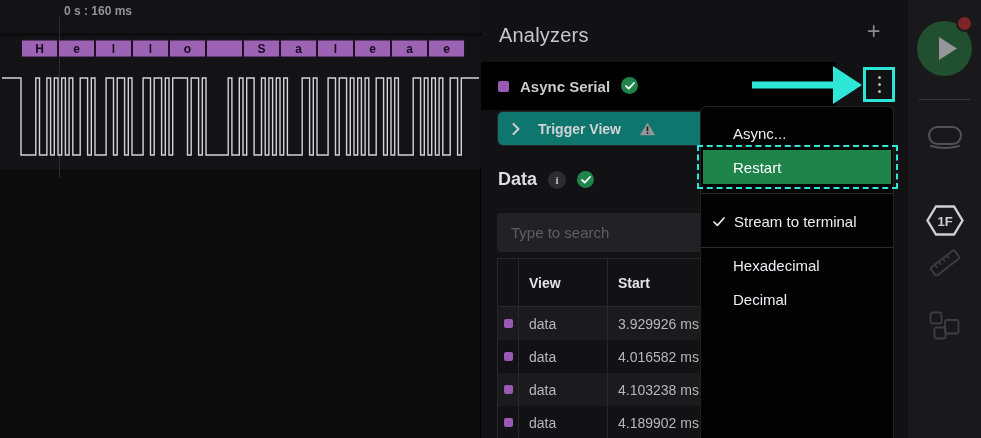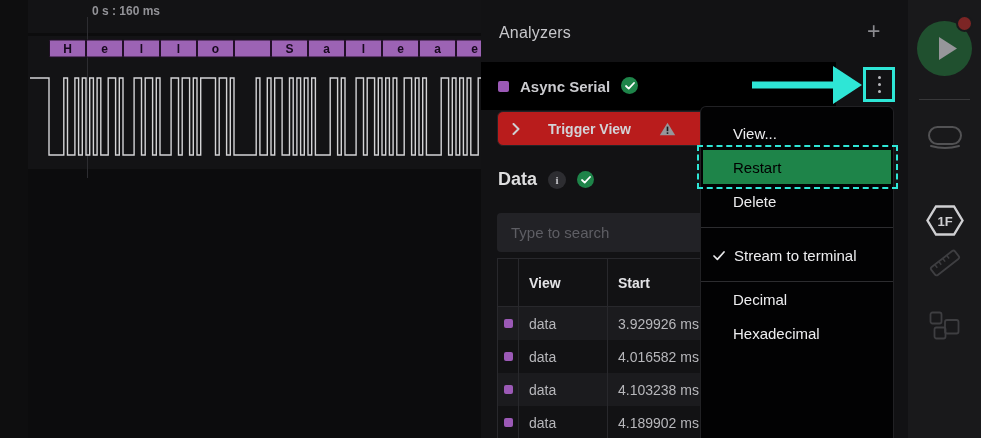--- a/index.html
+++ b/index.html
@@ -4,45 +4,45 @@
 <style>
   * { box-sizing: border-box; margin: 0; padding: 0; }
   html, body { background: #000; }
   .screen {
     position: relative; width: 981px; height: 438px; overflow: hidden;
     background: #0e0e0f; font-family: "Liberation Sans", sans-serif;
   }
 
   
   .wave-panel { position: absolute; left: 0; top: 0; width: 481px; height: 438px;
-    background: #0c0c0d; border-right: 1px solid #000; margin-left: 28px; }
+    background: #0c0c0d; border-right: 1px solid #000; }
   .wave-panel svg { display: block; }
 
   
   .right-panel { position: absolute; left: 481px; top: 0; width: 427px; height: 438px;
     background: #121214; z-index: 1; }
-  .panel-title { position: absolute; left: 18px; top: 24px; font-size: 16px;
+  .panel-title { position: absolute; left: 18px; top: 24px; font-size: 20px;
     color: #c7c7cb; letter-spacing: .2px; }
   .add-btn { position: absolute; left: 386px; top: 18px; font-size: 23px;
     font-weight: 300; color: #8b8b90; cursor: default; }
 
   .async-row { position: absolute; left: 0; top: 62px; width: 355px; height: 48px;
     background: #000; }
   .swatch { position: absolute; left: 17px; top: 19px; width: 11px; height: 11px;
     border-radius: 2px; background: var(--purple); }
   .async-label { position: absolute; left: 39px; top: 16px; font-size: 15px;
     font-weight: 600; color: #cbcbcf; }
   .badge { width: 17px; height: 17px; border-radius: 50%; display: inline-flex;
     align-items: center; justify-content: center; }
   .badge.green { background: var(--green); }
   .async-row .badge { position: absolute; left: 140px; top: 15px; }
 
   .trigger-card { position: absolute; left: 16px; top: 111px; width: 396px; height: 35px;
-    background: #b91c1c; border: 1px solid #232327; border-radius: 6px;
-    display: flex; align-items: center; padding-left: 14px; gap: 28px; }
+    background: #0f766e; border: 1px solid #232327; border-radius: 6px;
+    display: flex; align-items: center; padding-left: 14px; gap: 18px; }
   .trigger-label { font-size: 14px; font-weight: 600; color: #d3d3d7; }
 
   .data-title-row { position: absolute; left: 17px; top: 169px; display: flex;
     align-items: center; gap: 11px; }
   .data-title { font-size: 18px; font-weight: 700; color: #dededf; }
   .info-badge { width: 18px; height: 18px; border-radius: 50%; background: #2d2d31;
     color: #c6c6ca; font-size: 11px; font-weight: 700; font-family: "Liberation Serif", serif;
     display: inline-flex; align-items: center; justify-content: center; }
 
   .search-input { position: absolute; left: 16px; top: 213px; width: 396px; height: 39px;
@@ -64,21 +64,21 @@
   .t-row .c-type, .t-row .c-start { color: #b7b7bb; }
   .t-row.header .c-type, .t-row.header .c-start { color: #e3e3e6; }
   .mini-swatch { width: 9px; height: 9px; border-radius: 2px; background: var(--purple); }
 
   
   .menu { position: absolute; left: 700px; top: 106px; width: 194px; height: 332px;
     background: #020203; border: 1px solid #212124; border-bottom: none;
     border-radius: 6px 6px 0 0; z-index: 3; padding-top: 9px; }
   .menu-item { height: 34px; display: flex; align-items: center; padding-left: 32px;
     font-size: 15px; color: #ededef; }
-  .menu-item.restart { background: var(--green); color: #000000; position: relative;
+  .menu-item.restart { background: var(--green); color: #ffffff; position: relative;
     margin: 0 2px; padding-left: 30px; }
   .menu-item.restart::after { content: ""; position: absolute; left: -6px; right: -7px;
     top: -5px; bottom: -5px; border: 2px dashed var(--accent); pointer-events: none; }
   .menu-sep { height: 1px; background: #2c2c2f; margin-top: 9px; }
   .menu-item.stream { margin-top: 10px; padding-left: 12px; gap: 8px; }
   .menu-item.first-radix { margin-top: 14px; }
   .checkmark-icon { width: 13px; flex: none; }
 
   
   .annot-arrow { position: absolute; left: 752px; top: 66px; z-index: 5; }
@@ -210,35 +210,34 @@
         <div class="c-icon">
             <span class="mini-swatch"></span>
           </div>
         <div class="c-type">data</div>
         <div class="c-start">4.189902 ms</div>
       </div>
     </div>
   </div>
 
   <div class="menu">
-    <div class="menu-item">View...</div>
+    <div class="menu-item">Async...</div>
     <div class="menu-item restart">Restart</div>
-    <div class="menu-item">Delete</div>
     <div class="menu-sep"></div>
     <div class="menu-item stream">
       <span class="checkmark-icon">
         <svg width="12" height="10" viewBox="0 0 12 10">
             <polyline points="1,5 4.4,8.4 11,1" fill="none" stroke="#e8e8ea" stroke-width="1.7" stroke-linecap="round" stroke-linejoin="round"></polyline>
           </svg>
       </span>
       <span>Stream to terminal</span>
     </div>
     <div class="menu-sep"></div>
+    <div class="menu-item">Hexadecimal</div>
     <div class="menu-item">Decimal</div>
-    <div class="menu-item">Hexadecimal</div>
   </div>
 
   <svg class="annot-arrow" width="110" height="38">
     <rect x="0" y="15.5" width="82" height="7" style="fill:var(--accent)"></rect>
     <polygon points="81,0 110,19 81,38" style="fill:var(--accent)"></polygon>
   </svg>
   <div class="kebab-box">
     <span class="dot"></span>
     <span class="dot"></span>
     <span class="dot"></span>

